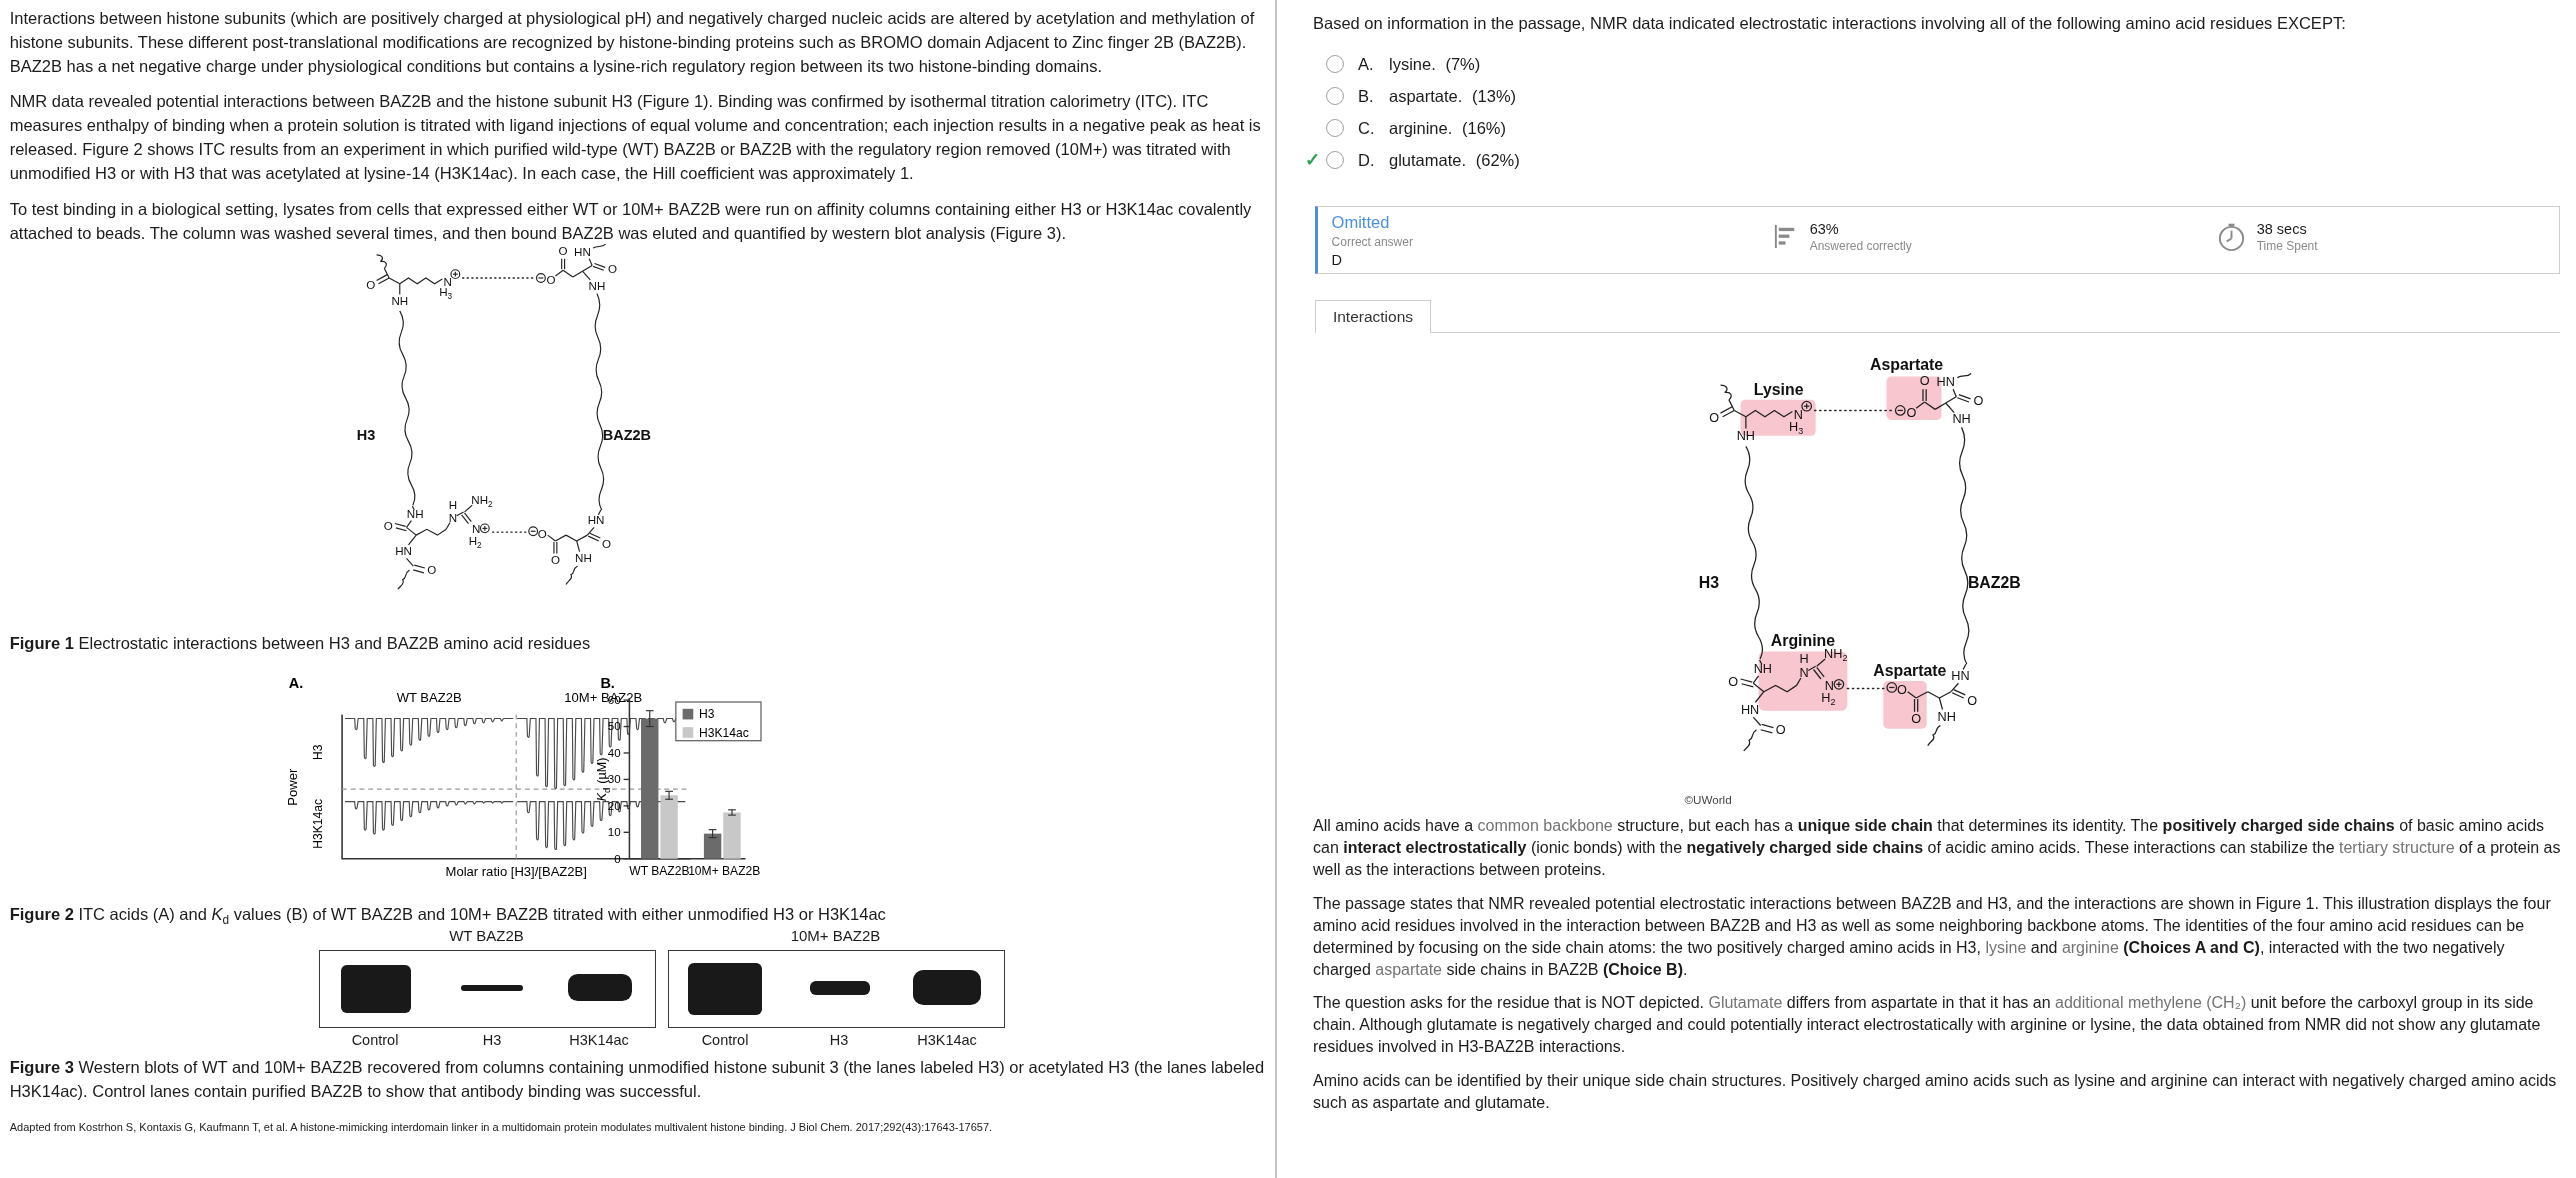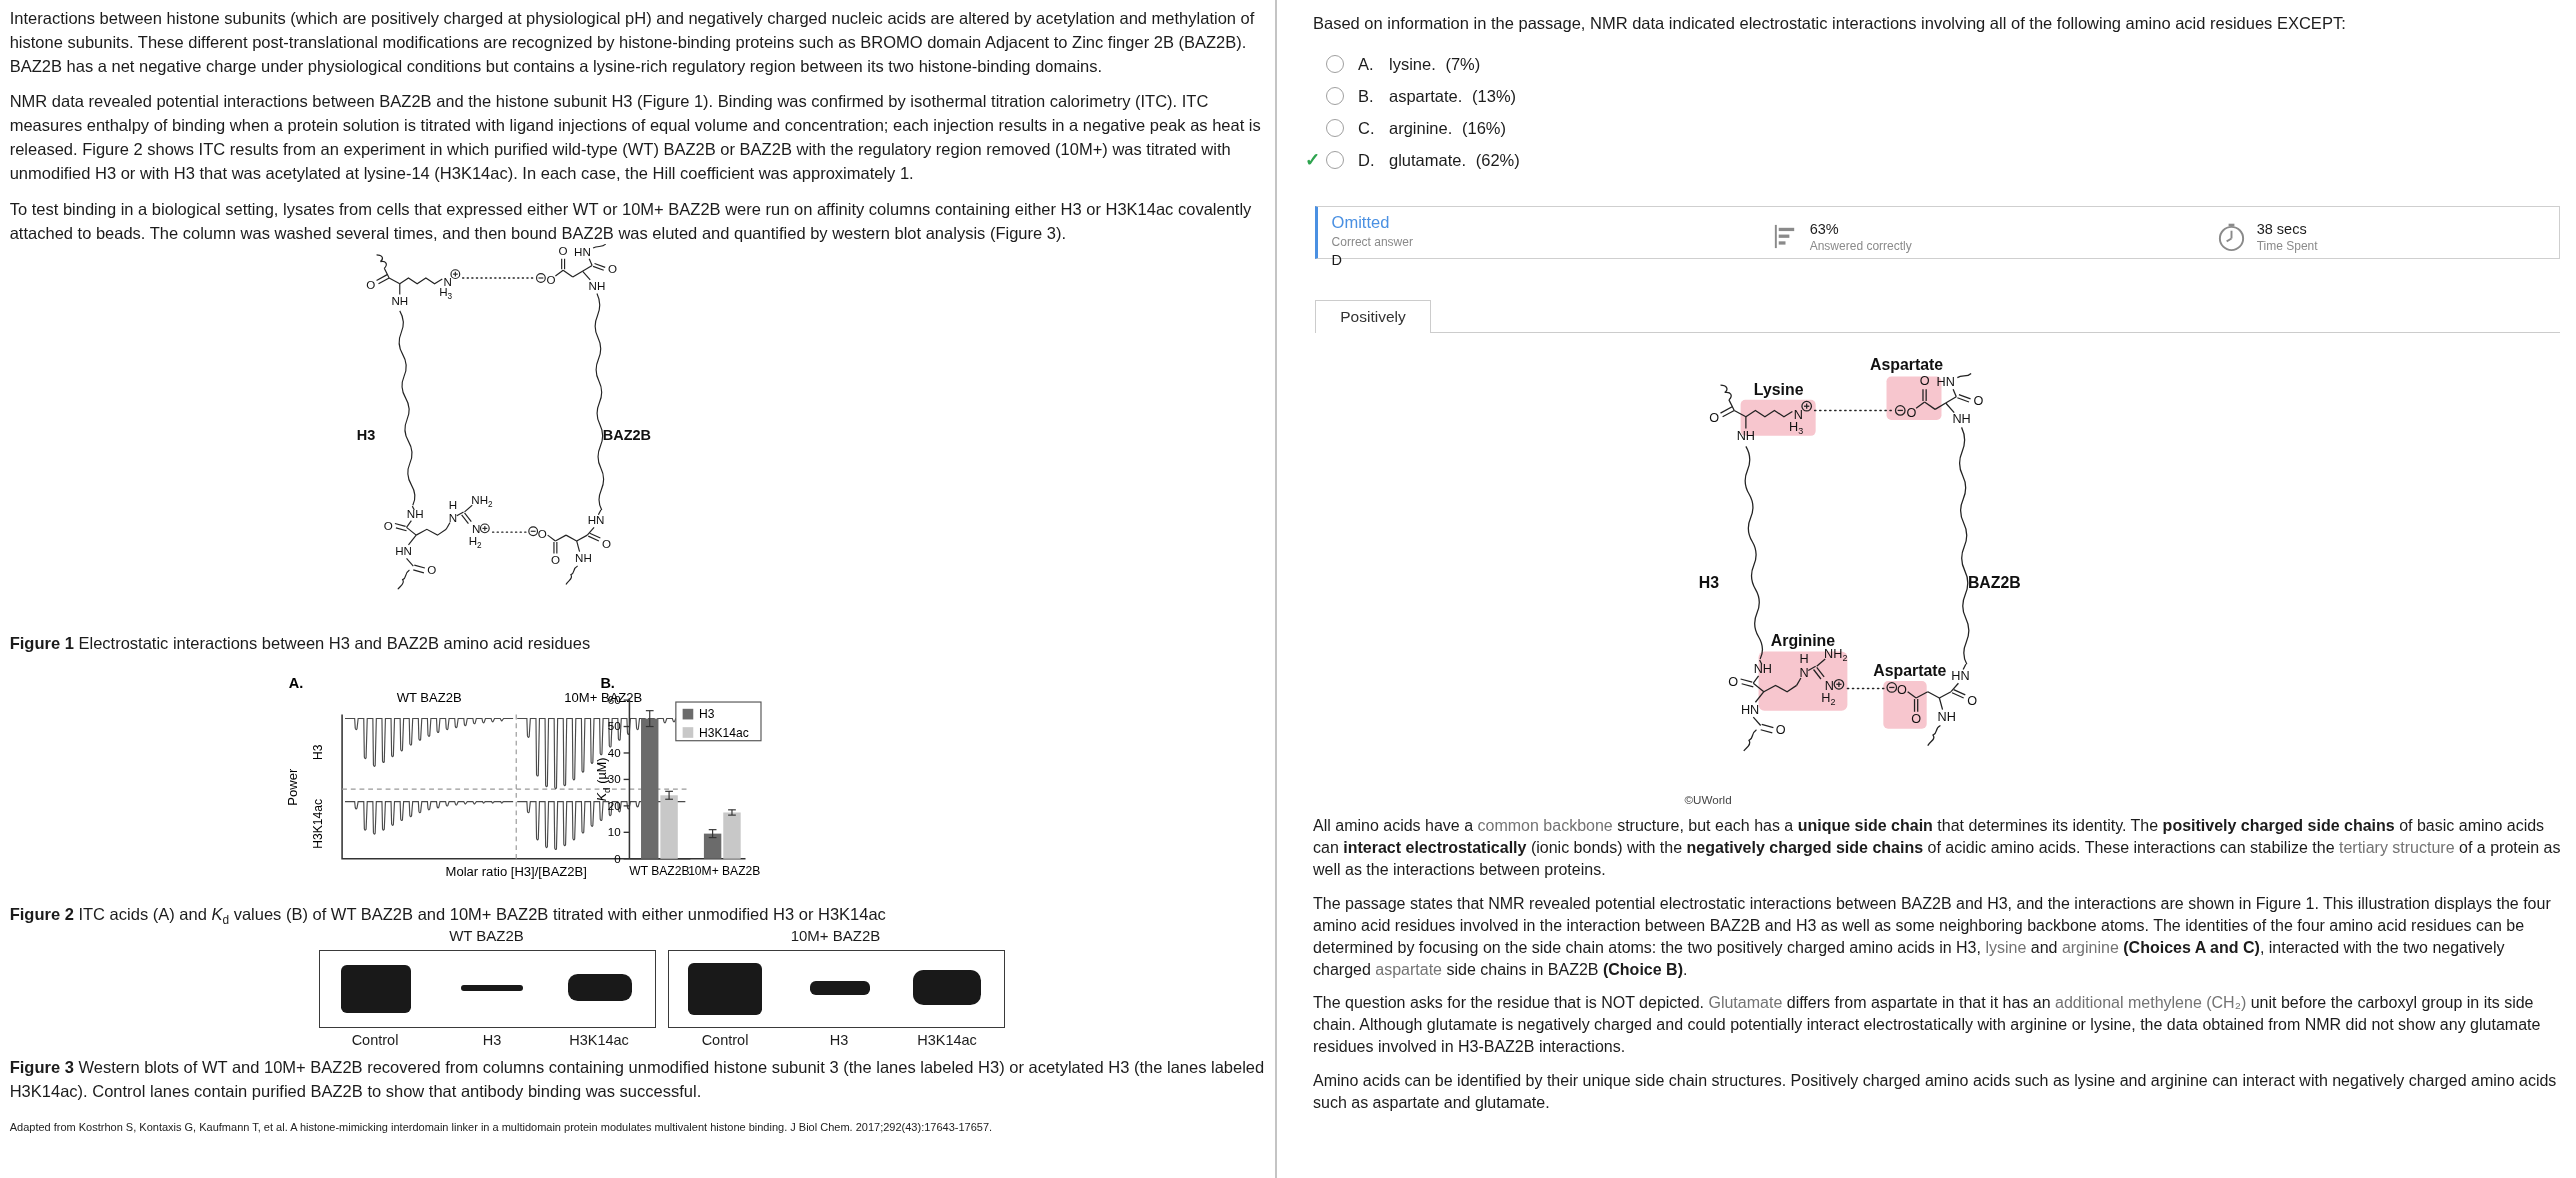--- a/index.html
+++ b/index.html
@@ -34,21 +34,21 @@
   .lane-label{position:absolute;top:105px;width:106px;text-align:center;font-size:14.5px;}
   
   .question{left:1313px;top:12px;width:1251px;font-size:16.5px;line-height:23px;}
   .options{left:1305px;top:48px;width:678px;}
   .opt-row{display:flex;align-items:center;height:32px;cursor:pointer;}
   .chk{width:21px;font-size:18.4px;font-weight:bold;color:#2ea44f;line-height:1;}
   .radio{width:18.4px;height:18.4px;border:1.5px solid #9f9f9f;border-radius:50%;background:#fff;margin-right:13.6px;box-sizing:border-box;}
   .opt-letter{width:31px;font-size:16.5px;}
   .opt-text{font-size:16.5px;margin-right:9.7px;}
   .opt-pct{font-size:16.5px;}
-  .banner{left:1315px;top:206px;width:1245px;height:53px;background:#fff;border:1px solid #cfcfcf;border-left:3.9px solid #4a90e2;box-sizing:border-box;}
+  .banner{left:1315px;top:206px;width:1245px;height:68px;background:#fff;border:1px solid #cfcfcf;border-left:3.9px solid #4a90e2;box-sizing:border-box;}
   .ban-col1{position:absolute;left:13.6px;top:5.8px;}
   .ban-status{color:#4a90e2;font-size:16.5px;}
   .ban-sub{color:#8a8a8a;font-size:12px;margin-top:2.9px;}
   .ban-val{font-size:14.5px;margin-top:2.9px;color:#1c1c1c;}
   .ban-icongrp{position:absolute;top:13.6px;display:flex;align-items:flex-start;justify-content:flex-end;}
   .grp-pct{left:453px;}
   .grp-time{left:898px;}
   .ban-icon{margin-right:9.7px;margin-top:1.9px;}
   .ban-big{font-size:14.5px;color:#1c1c1c;}
   .tabs{left:1315px;top:300px;width:1245px;height:33px;border-bottom:1px solid #ccc;box-sizing:border-box;}
@@ -320,21 +320,21 @@
       <line x1="13" y1="3" x2="19" y2="3" stroke="#8a8a8a" stroke-width="2.5"></line>
     </svg>
     <div>
       <div class="ban-big">38 secs</div>
       <div class="ban-sub">Time Spent</div>
     </div>
   </div>
 </div>
 
 <div class="abs tabs">
-  <div class="tab">Positively</div>
+  <div class="tab">Interactions</div>
 </div>
 
 <svg class="abs explsvg" viewBox="0 0 660 872">
   <g fill="#f7c6ce" stroke="none">
     <rect x="124" y="100" width="142" height="68" rx="9"></rect>
     <rect x="400" y="56" width="104" height="82" rx="9"></rect>
     <rect x="158" y="576" width="168" height="112" rx="11"></rect>
     <rect x="394" y="632" width="82" height="90" rx="9"></rect>
   </g>
   <g transform="translate(0,50)">

